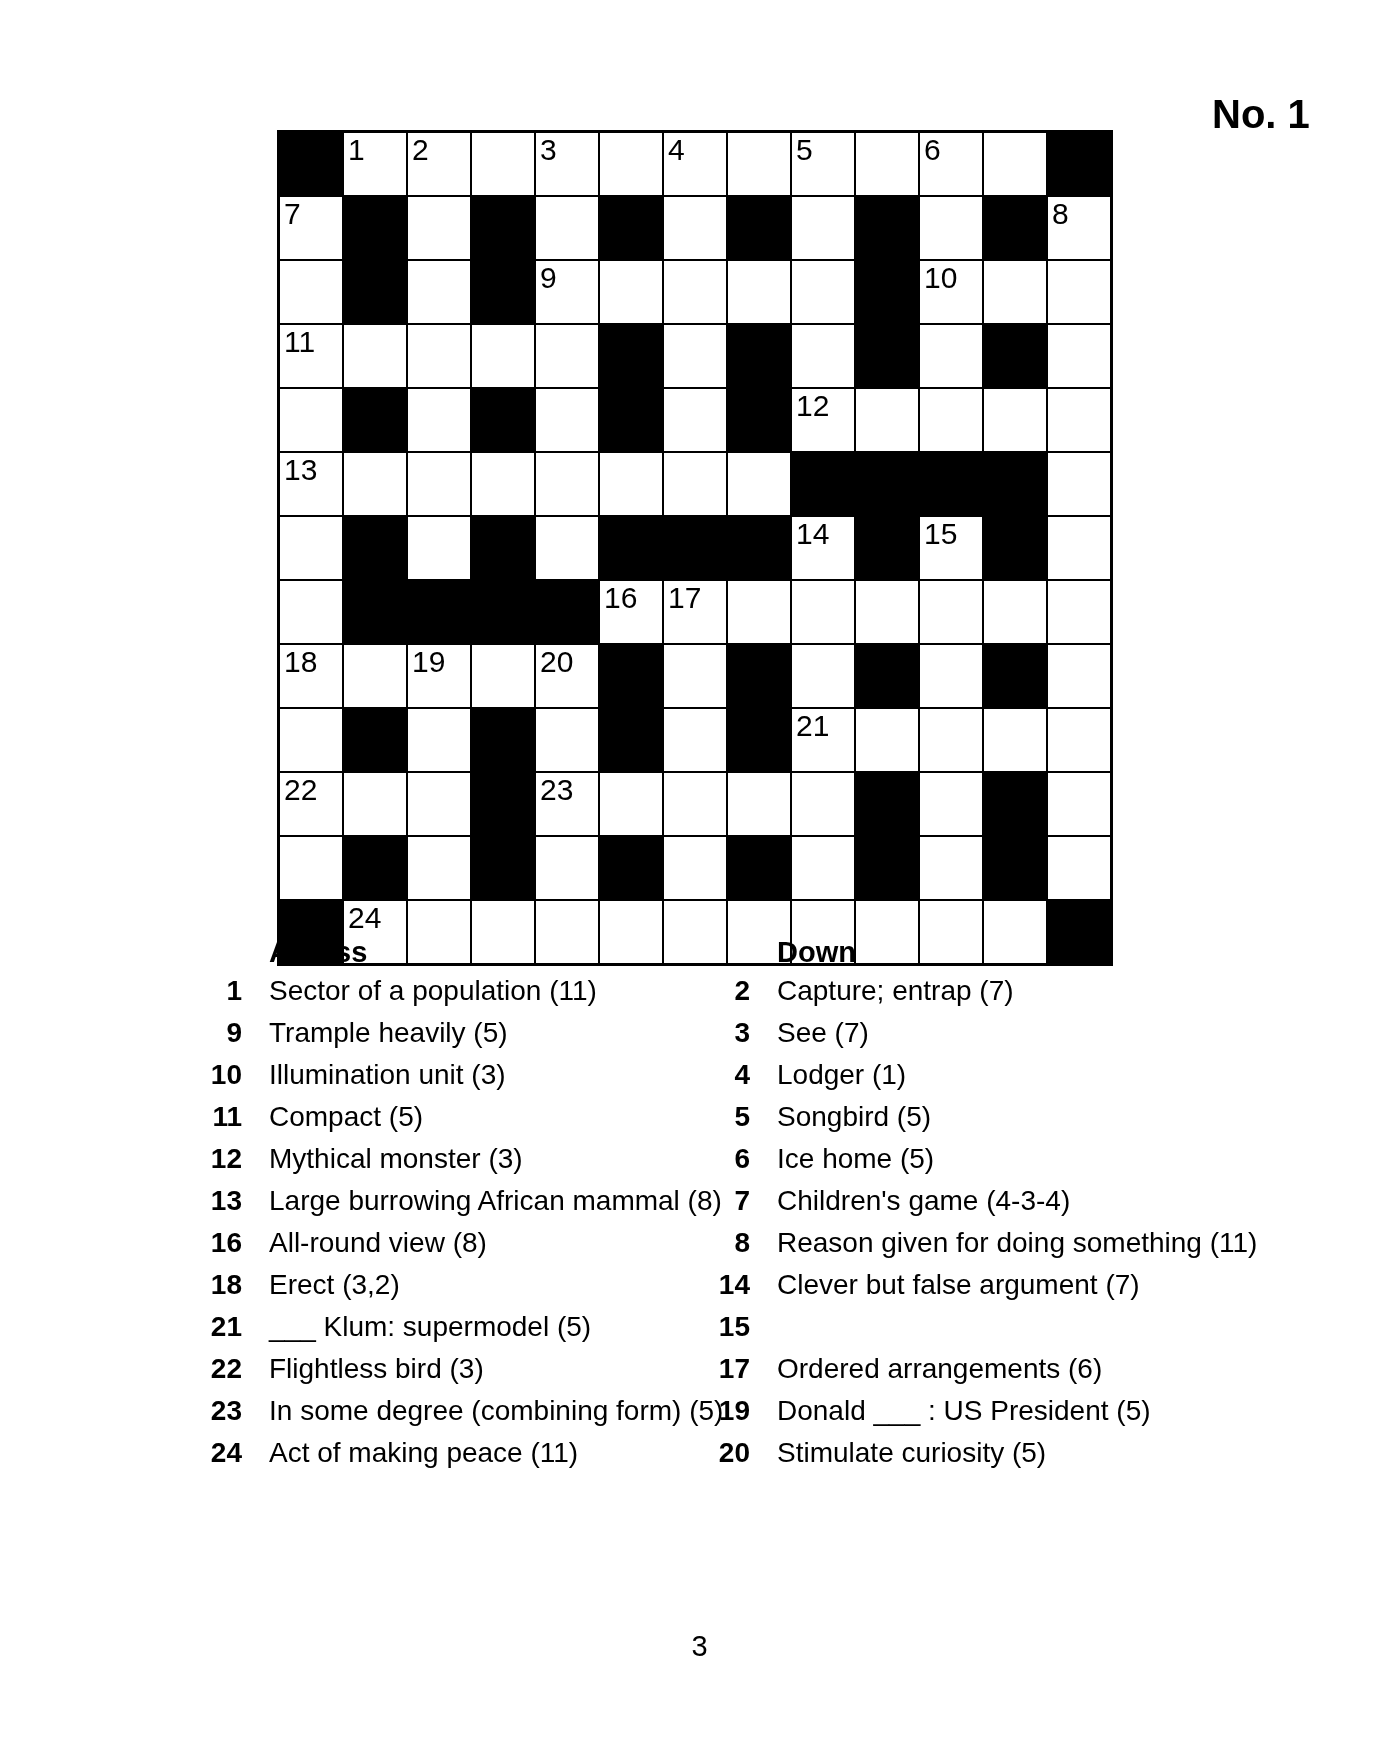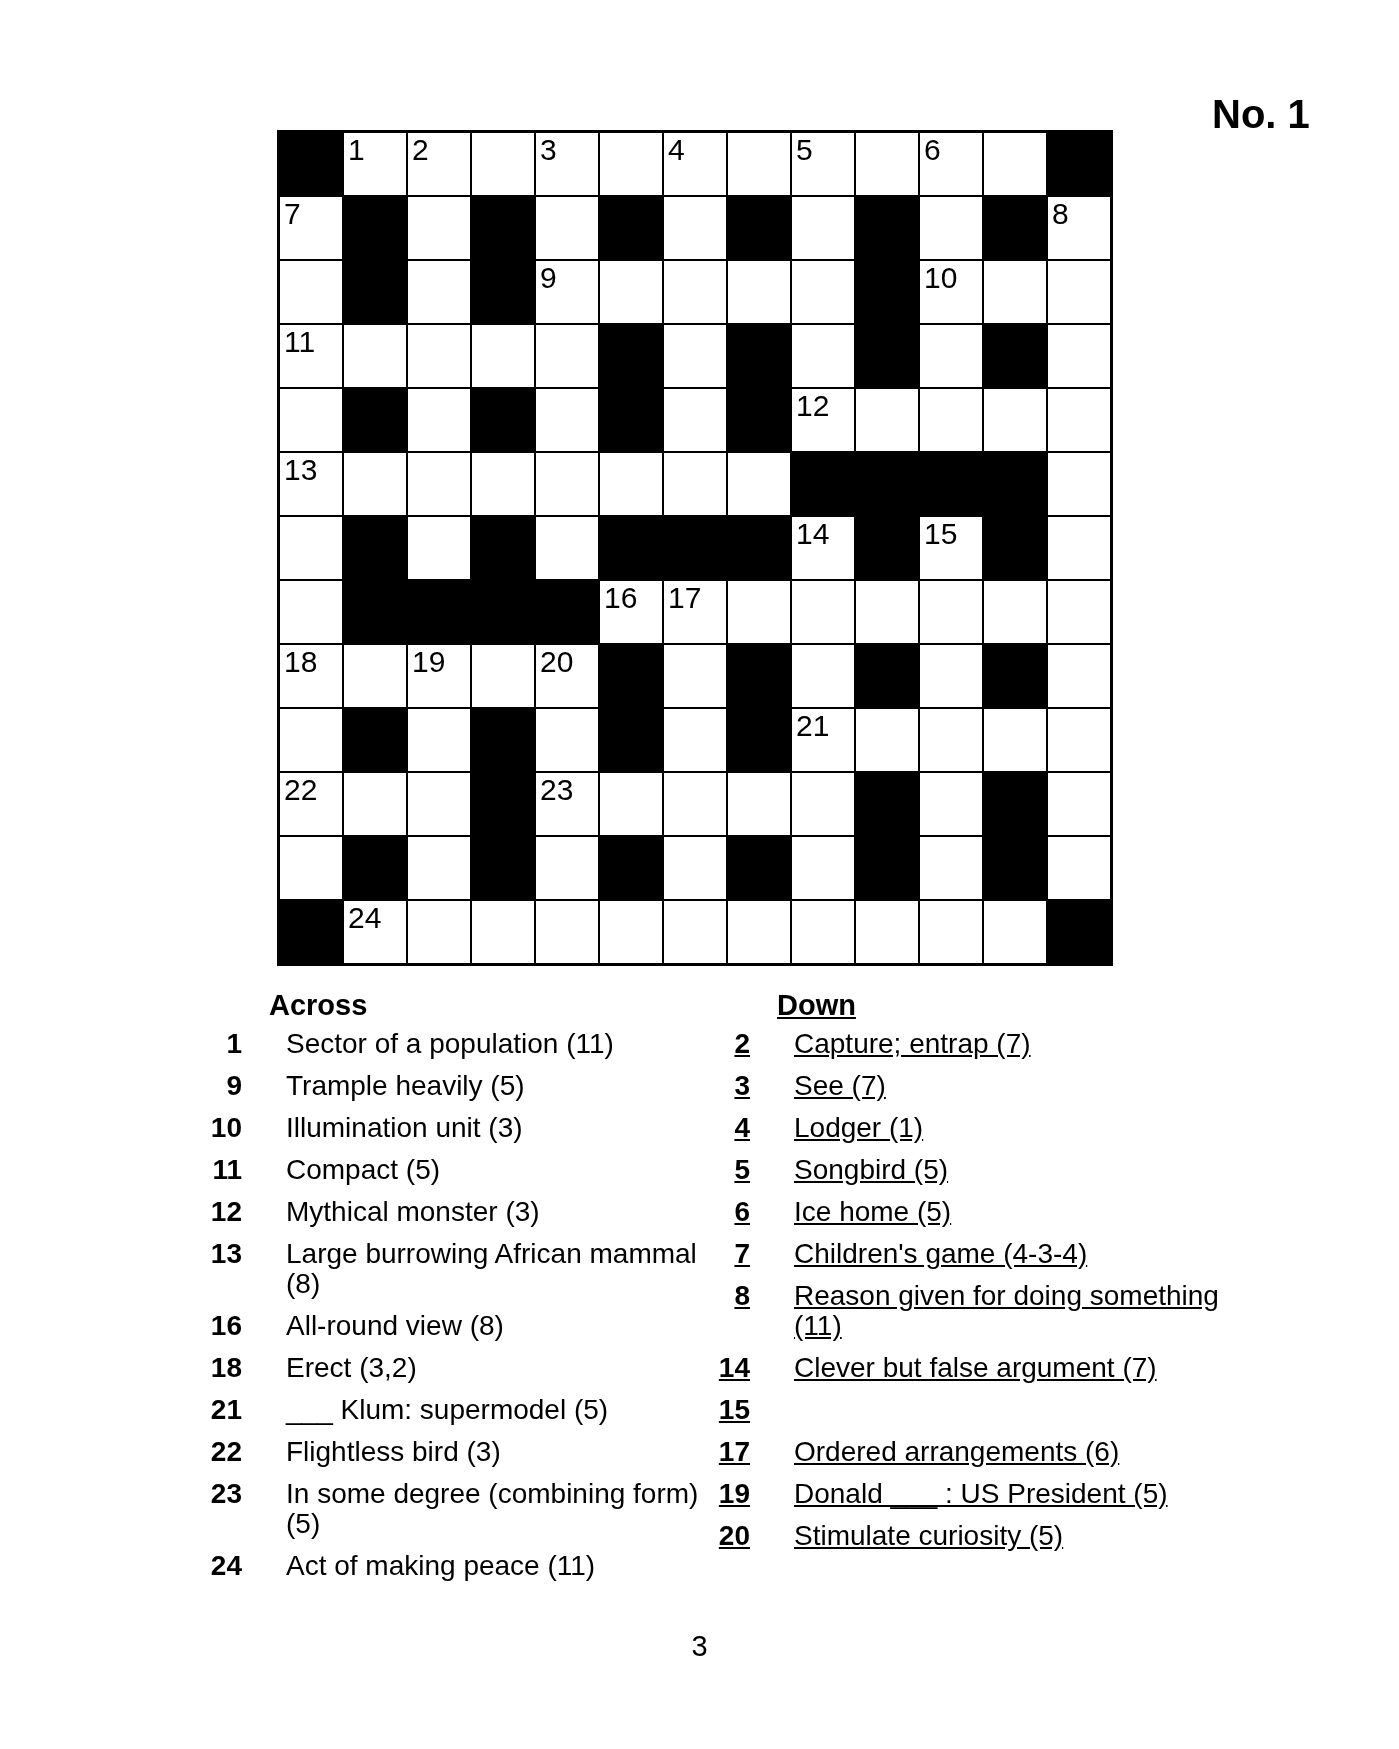--- a/index.html
+++ b/index.html
@@ -37,41 +37,41 @@
   .cnum {
     position: absolute;
     top: 1px; left: 4px;
     font-size: 30px;
     line-height: 1.05;
   }
 
   
   .clues {
     position: absolute;
-    top: 989px;
+    top: 936px;
     font-size: 28px;
     line-height: 30px;
   }
   .clues.across { left: 190px; width: 540px; }
-  .clues.down   { left: 698px; width: 560px; text-decoration: underline; }
+  .clues.down   { left: 698px; width: 560px; }
   .clues .header {
     font-weight: bold;
     font-size: 29px;
     margin: 0 0 8px 79px;
     line-height: 32px;
   }
   .clues ul { list-style: none; margin: 0; padding: 0; }
   .clues li { display: flex; margin-bottom: 12px; }
   .clues .num {
     font-weight: bold;
     width: 52px;
     text-align: right;
     flex: none;
   }
-  .clues .txt { margin-left: 44px; }
+  .clues .txt { margin-left: 27px; }
 
   
   .page-no {
     position: absolute;
     left: 0; top: 1630px;
     width: 1399px;
     text-align: center;
     font-size: 29px;
   }
 </style>

